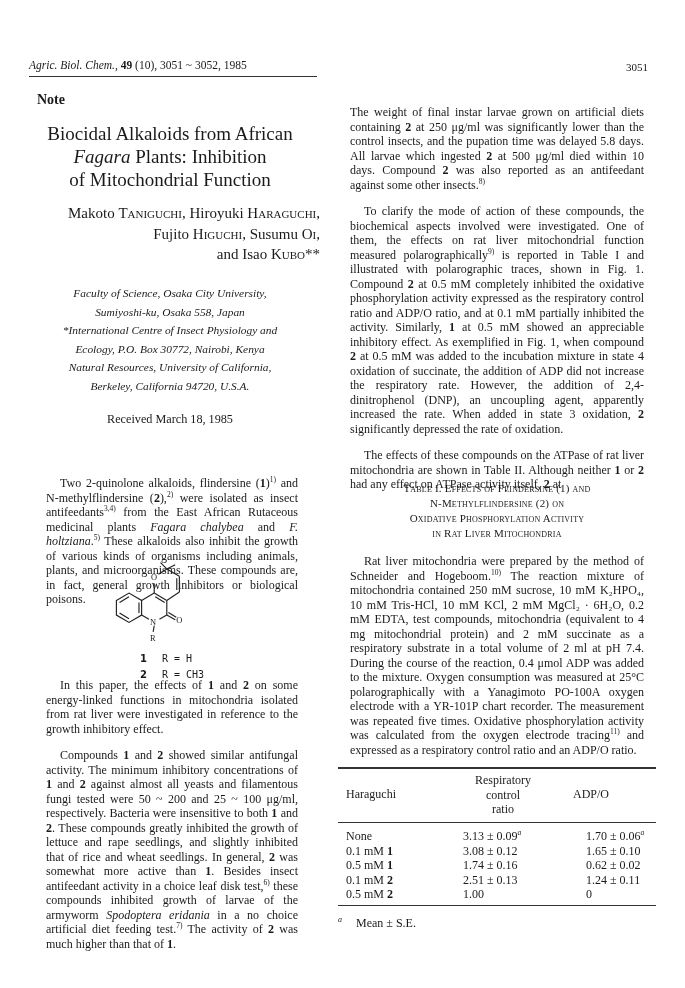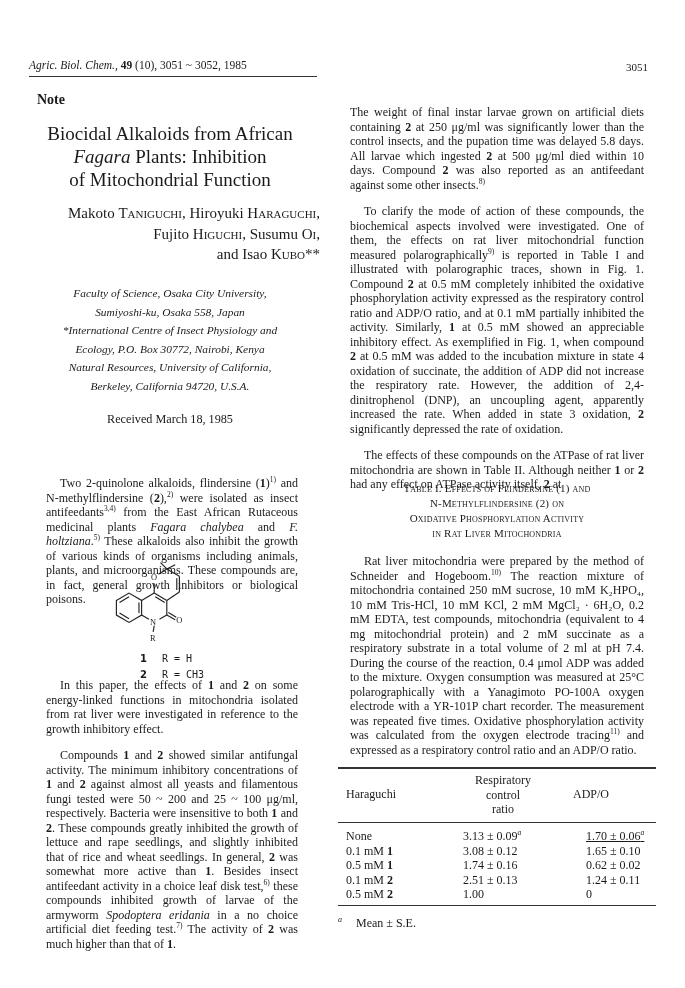--- a/index.html
+++ b/index.html
@@ -155,21 +155,21 @@
     <div>ratio</div>
   </div>
   <div class="th" style="left:235px;top:15px;">ADP/O</div>
 </div>
 <div class="abs tbl-rule" style="top:822px;"></div>
 
 <div class="abs tbl" style="top:829px;">
   <div class="tr" style="top:0px;">
     <span style="left:8px;"><span style="position:static">None</span><b style="position:static"></b></span>
     <span style="left:125px;"><span style="position:static">3.13 ± 0.09</span><sup style="position:static;font-style:italic">a</sup></span>
-    <span style="left:248px;text-decoration:underline;"><span style="position:static">1.70 ± 0.06</span><sup style="position:static;font-style:italic">a</sup></span>
+    <span style="left:248px;"><span style="position:static">1.70 ± 0.06</span><sup style="position:static;font-style:italic">a</sup></span>
   </div>
   <div class="tr" style="top:14.5px;">
     <span style="left:8px;"><span style="position:static">0.1 mM </span><b style="position:static">1</b></span>
     <span style="left:125px;">3.08 ± 0.12</span>
     <span style="left:248px;">1.65 ± 0.10</span>
   </div>
   <div class="tr" style="top:29px;">
     <span style="left:8px;"><span style="position:static">0.5 mM </span><b style="position:static">1</b></span>
     <span style="left:125px;">1.74 ± 0.16</span>
     <span style="left:248px;">0.62 ± 0.02</span>

